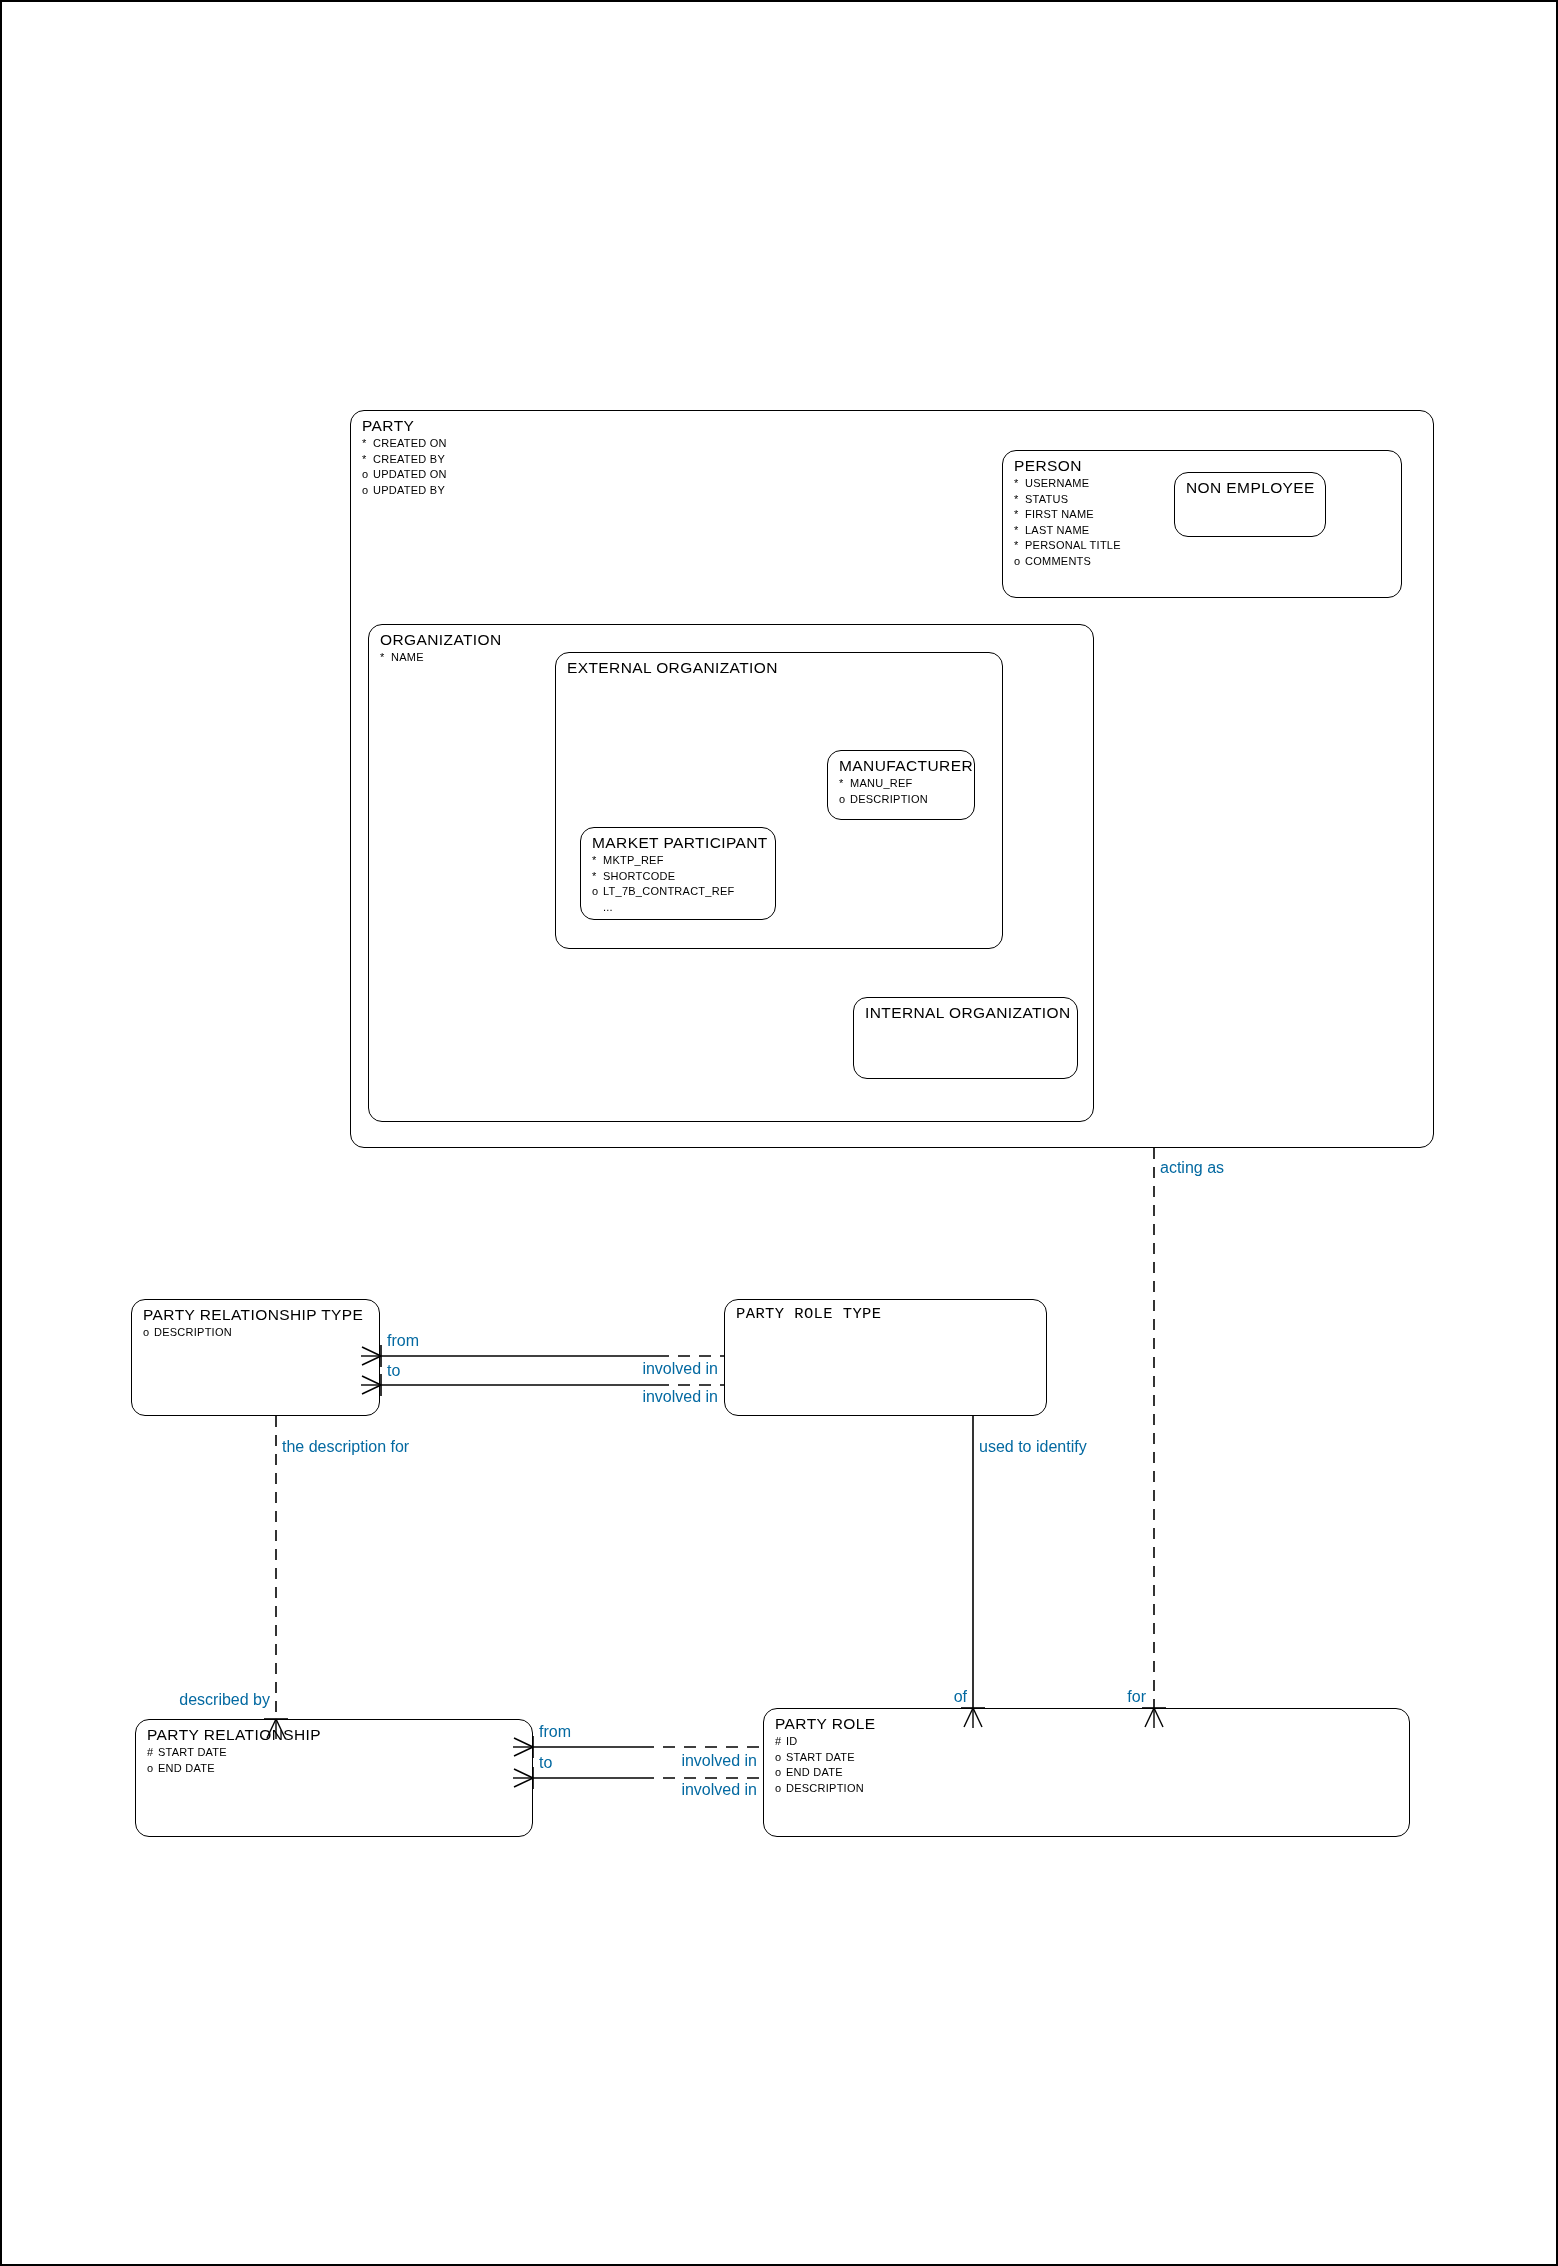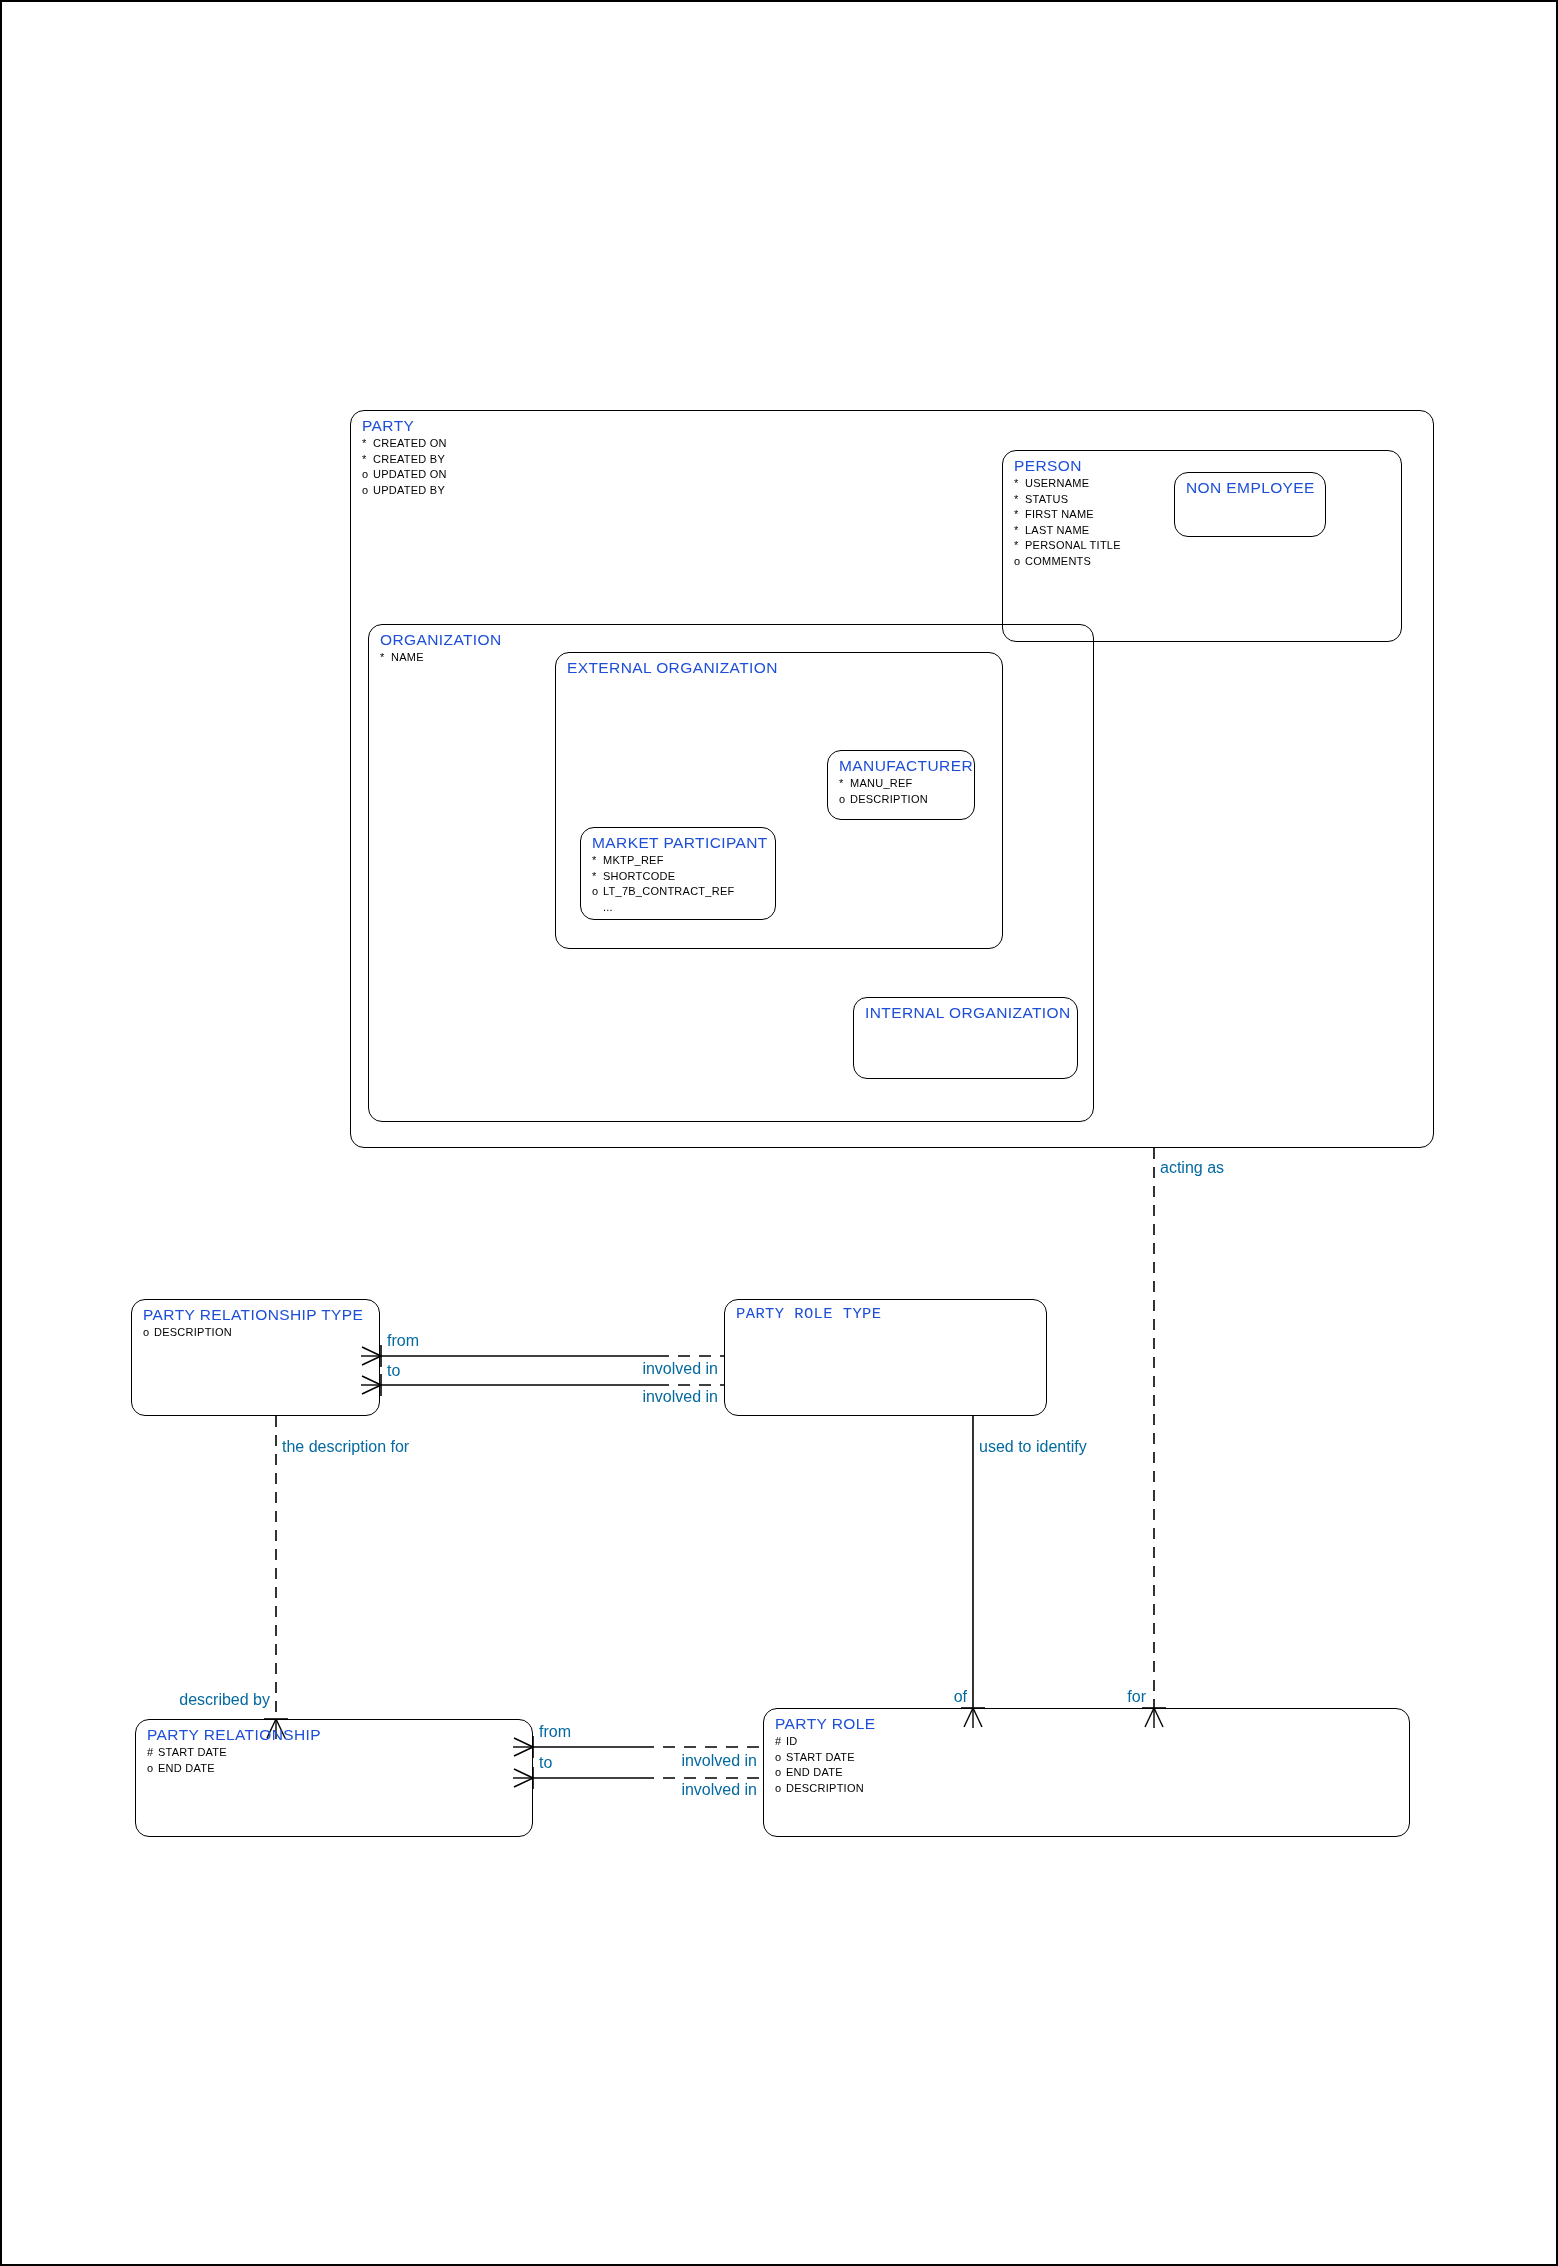--- a/index.html
+++ b/index.html
@@ -32,21 +32,21 @@
     border: 1.6px solid #000000;
     border-radius: 14px;
     background: transparent;
   }
   .ent-title {
     position: absolute;
     left: 11px;
     top: 5px;
     font-size: 15.5px;
     letter-spacing: 0.4px;
-    color: #1d4ed8;
+    color: #000000;
     white-space: nowrap;
     line-height: 1.25;
   }
   .attrs {
     position: absolute;
     left: 11px;
     top: 25px;
     font-size: 11px;
     letter-spacing: 0.25px;
     color: #000;
@@ -146,21 +146,21 @@
   <div class="ent" style="left:348px; top:408px; width:1084px; height:738px;">
     <div class="ent-title">PARTY</div>
     <div class="attrs">
       <span class="row"><span class="mk">*</span><span>CREATED ON</span></span>
       <span class="row"><span class="mk">*</span><span>CREATED BY</span></span>
       <span class="row"><span class="mk">o</span><span>UPDATED ON</span></span>
       <span class="row"><span class="mk">o</span><span>UPDATED BY</span></span>
     </div>
   </div>
 
-  <div class="ent" style="left:1000px; top:448px; width:400px; height:192px;">
+  <div class="ent" style="left:1000px; top:448px; width:400px; height:148px;">
     <div class="ent-title">PERSON</div>
     <div class="attrs">
       <span class="row"><span class="mk">*</span><span>USERNAME</span></span>
       <span class="row"><span class="mk">*</span><span>STATUS</span></span>
       <span class="row"><span class="mk">*</span><span>FIRST NAME</span></span>
       <span class="row"><span class="mk">*</span><span>LAST NAME</span></span>
       <span class="row"><span class="mk">*</span><span>PERSONAL TITLE</span></span>
       <span class="row"><span class="mk">o</span><span>COMMENTS</span></span>
     </div>
   </div>

